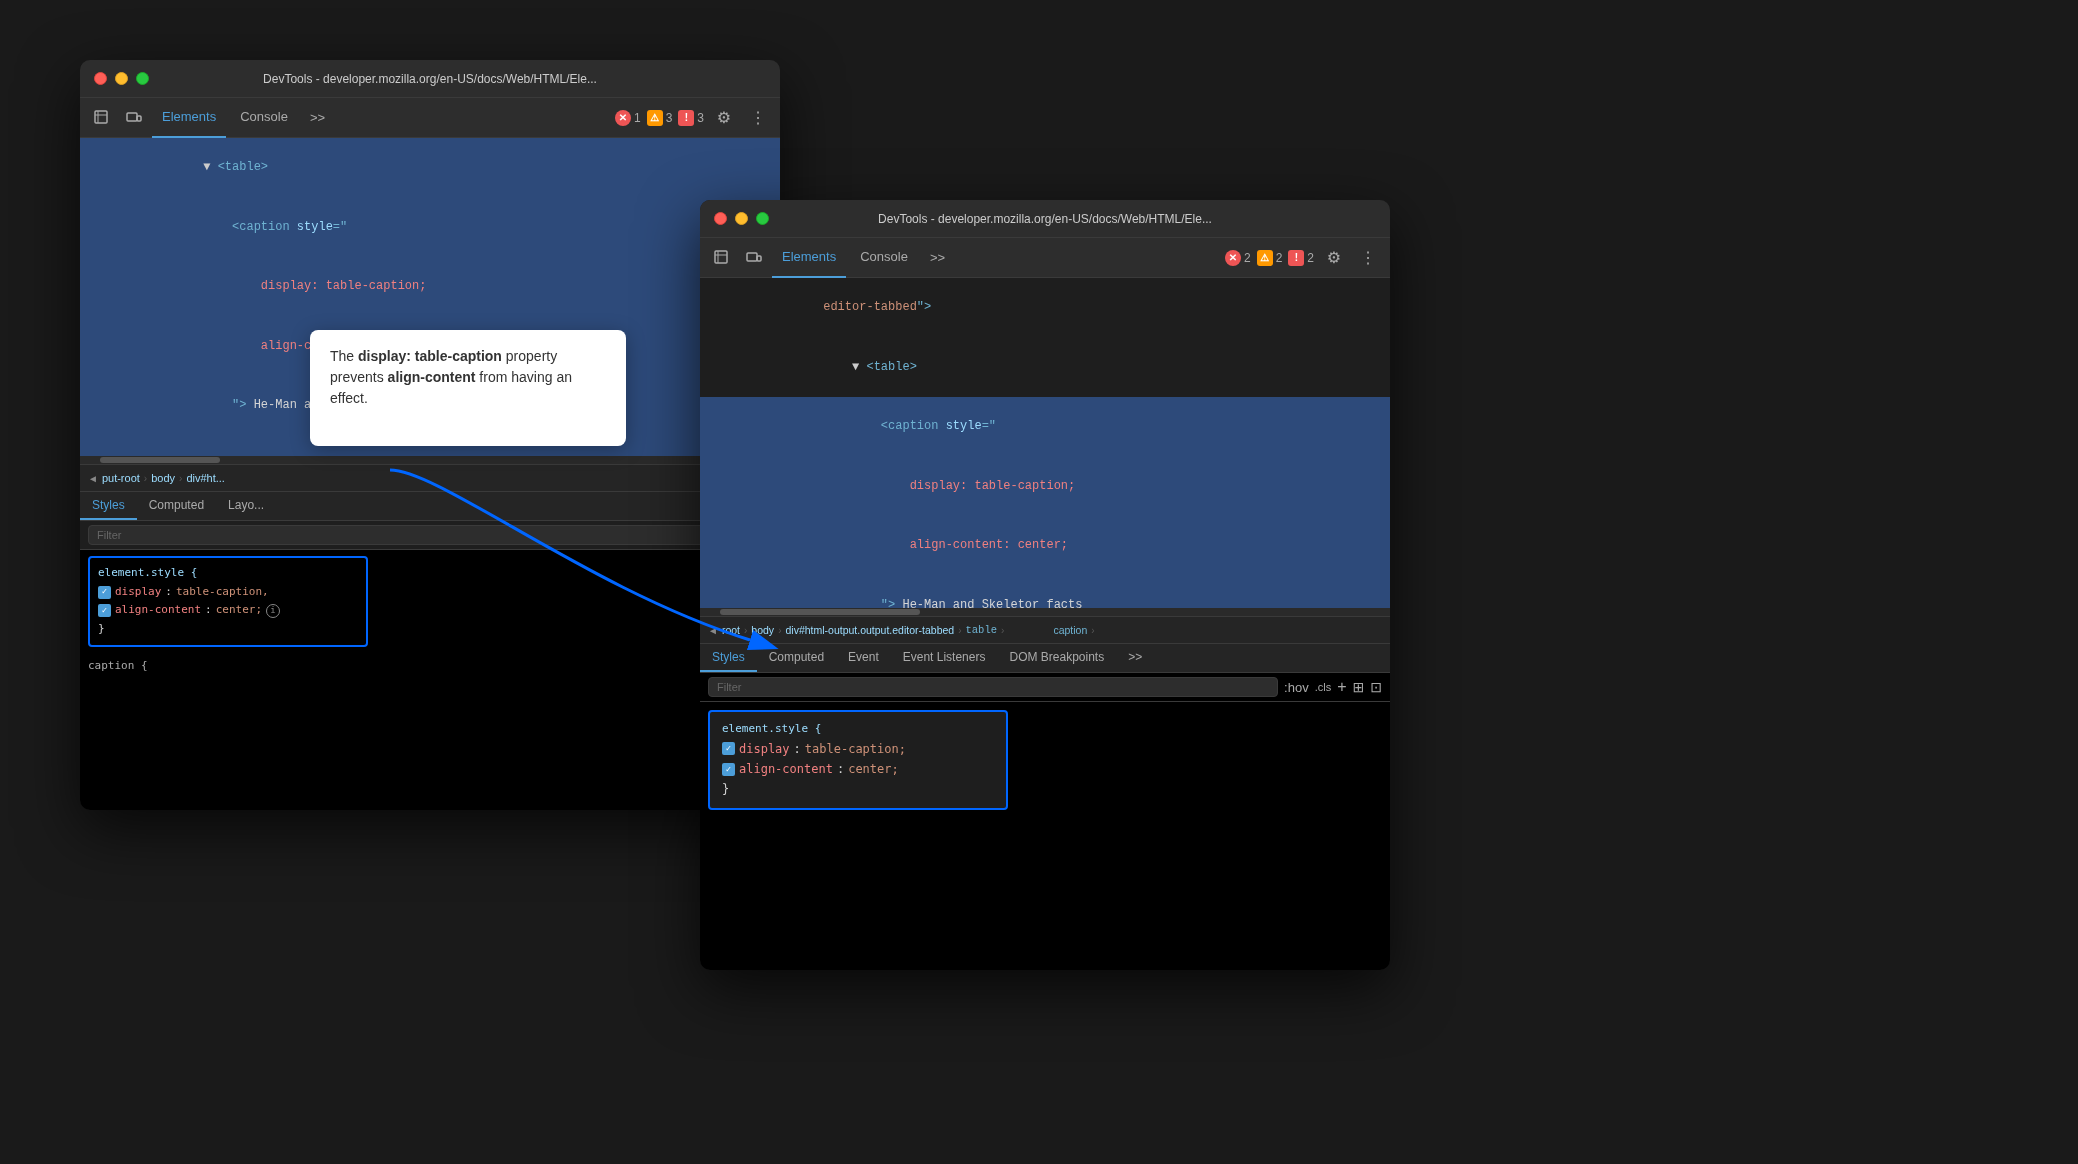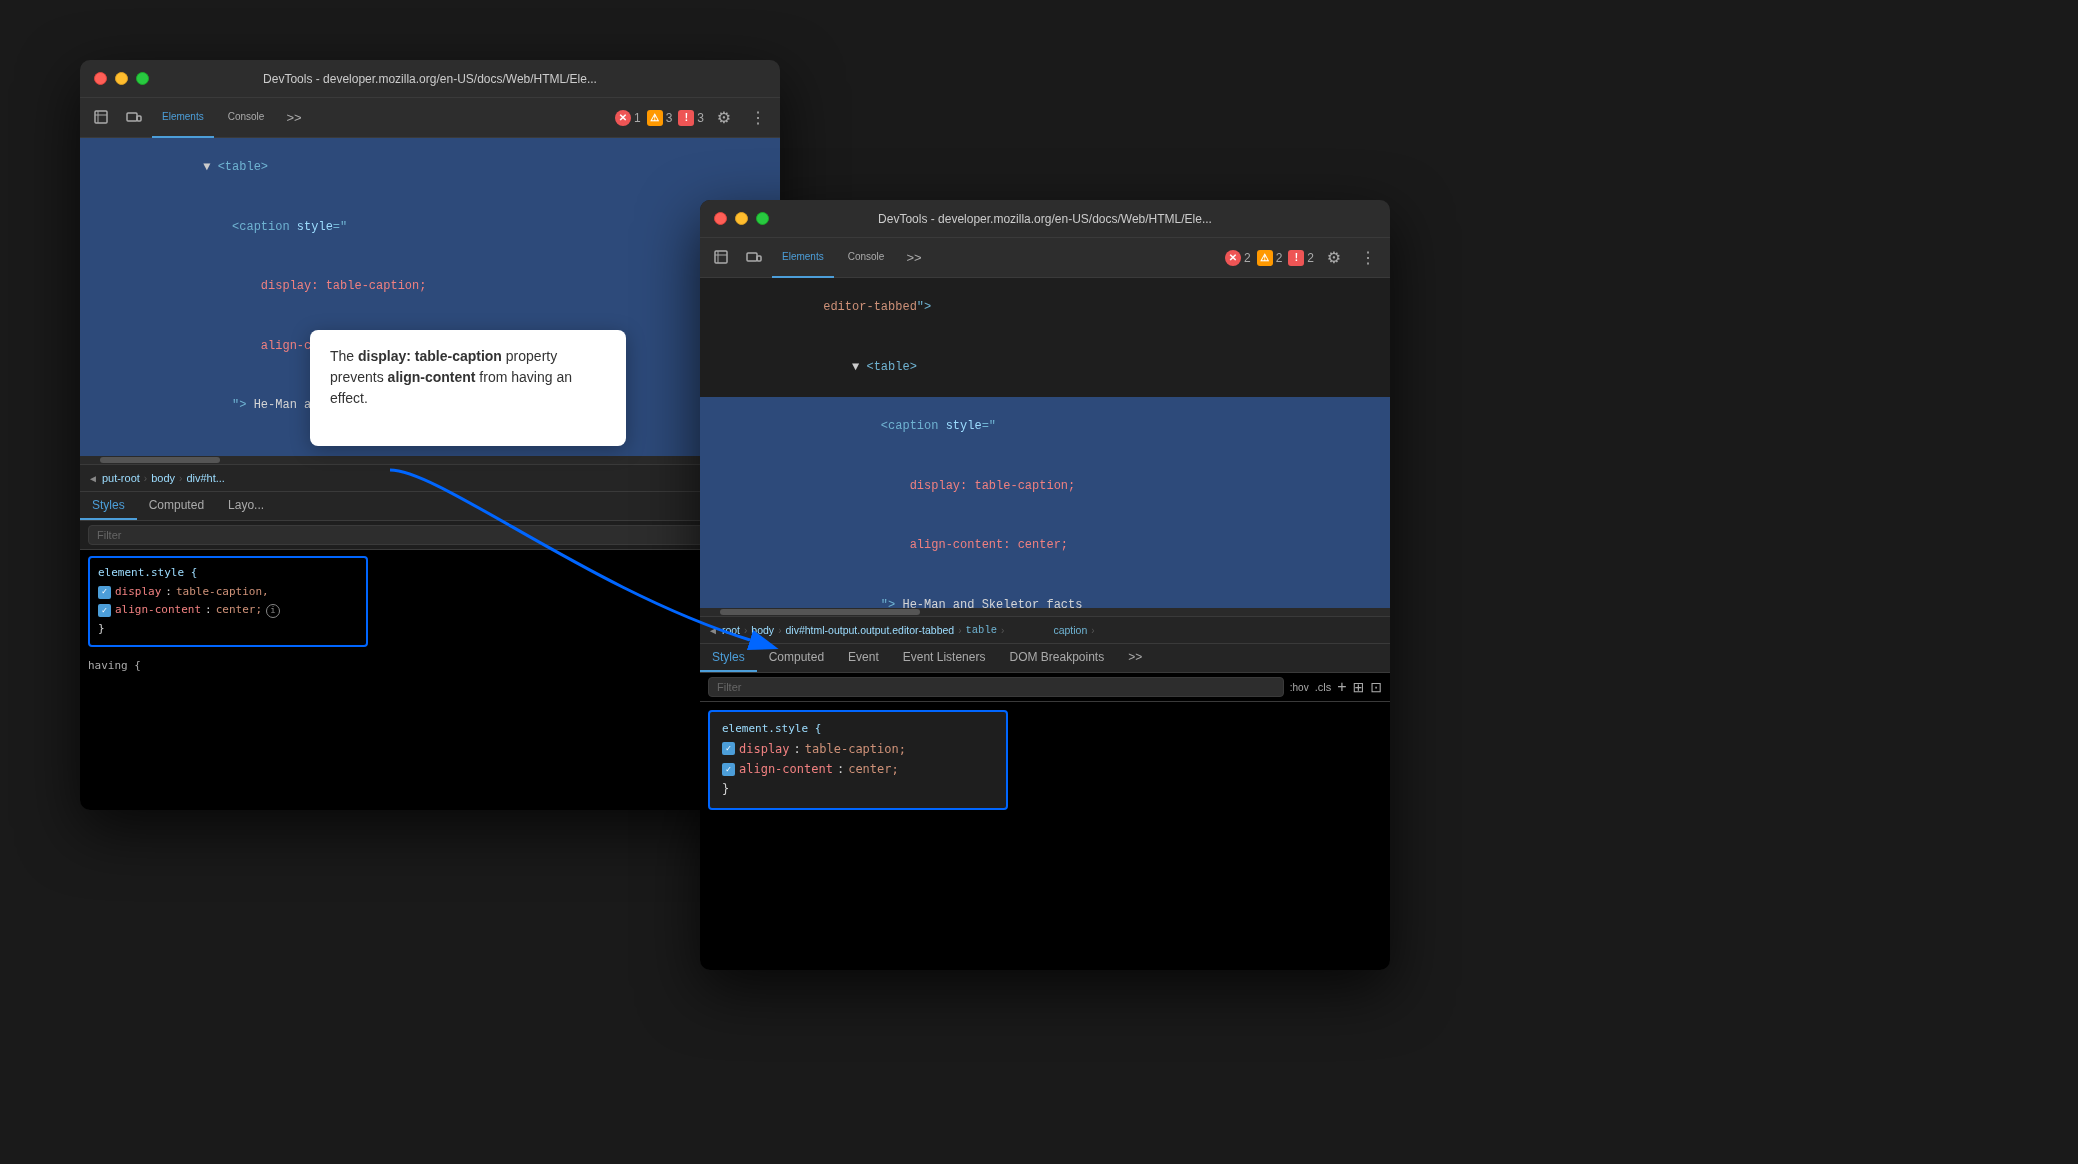--- a/index.html
+++ b/index.html
@@ -77,21 +77,21 @@
       align-items: center;
       justify-content: center;
       border-radius: 4px;
       cursor: pointer;
       color: #aaa;
       font-size: 14px;
     }
 
     .toolbar-tab {
       padding: 4px 10px;
-      font-size: 10px;
+      font-size: 13px;
       color: #aaa;
       cursor: pointer;
       border-bottom: 2px solid transparent;
       height: 40px;
       display: flex;
       align-items: center;
     }
     .toolbar-tab.active {
       color: #4c9ed9;
       border-bottom: 2px solid #4c9ed9;
@@ -454,21 +454,21 @@
               <span class="css-colon">: </span>
               <span class="css-value">center;</span>
             <span class="info-icon">i</span>
           </div>
           <div>
             <span class="css-brace">}</span>
           </div>
         </div>
       </div>
       <div class="css-rule">
-        <span class="caption-htmk">having {</span>
+        <span class="caption-htmk">caption {</span>
       </div>
     </div>
   </div>
 </div>
 
 <div class="tooltip-callout" style="top: 330px; left: 310px; width: 316px;">
   <p>
     The <strong>display: table-caption</strong> property prevents <strong>align-content</strong> from having an effect.
   </p>
   <br>
@@ -578,21 +578,21 @@
       <div class="panel-tabs">
         <div class="panel-tab active">Styles</div>
         <div class="panel-tab">Computed</div>
         <div class="panel-tab">Event</div>
         <div class="panel-tab">Event Listeners</div>
         <div class="panel-tab">DOM Breakpoints</div>
         <div class="panel-tab">&gt;&gt;</div>
       </div>
       <div style="display:flex; align-items:center; padding:4px 8px; border-bottom:1px solid #3a3a3a; gap:6px;">
         <input type="text" class="filter-input" placeholder="Filter" style="flex: 1 1 0%;">
-        <span style="color:#aaa; font-size:10px; cursor:pointer;">:hov</span>
+        <span style="color:#aaa; font-size:13px; cursor:pointer;">:hov</span>
         <span style="color:#aaa; font-size:11px; cursor:pointer;">.cls</span>
         <span style="color:#aaa; font-size:16px; cursor:pointer;">+</span>
         <span style="color:#aaa; font-size:14px; cursor:pointer;">⊞</span>
         <span style="color:#aaa; font-size:14px; cursor:pointer;">⊡</span>
       </div>
 
       <div style="position:relative; padding: 8px 8px;">
         <div class="css-rule" style="border: 2.5px solid #0066ff; border-radius:4px; padding:8px 12px; display:inline-block; min-width:300px; background:#1e1e1e;">
           <div>
             <span class="css-selector">element.style {</span>

